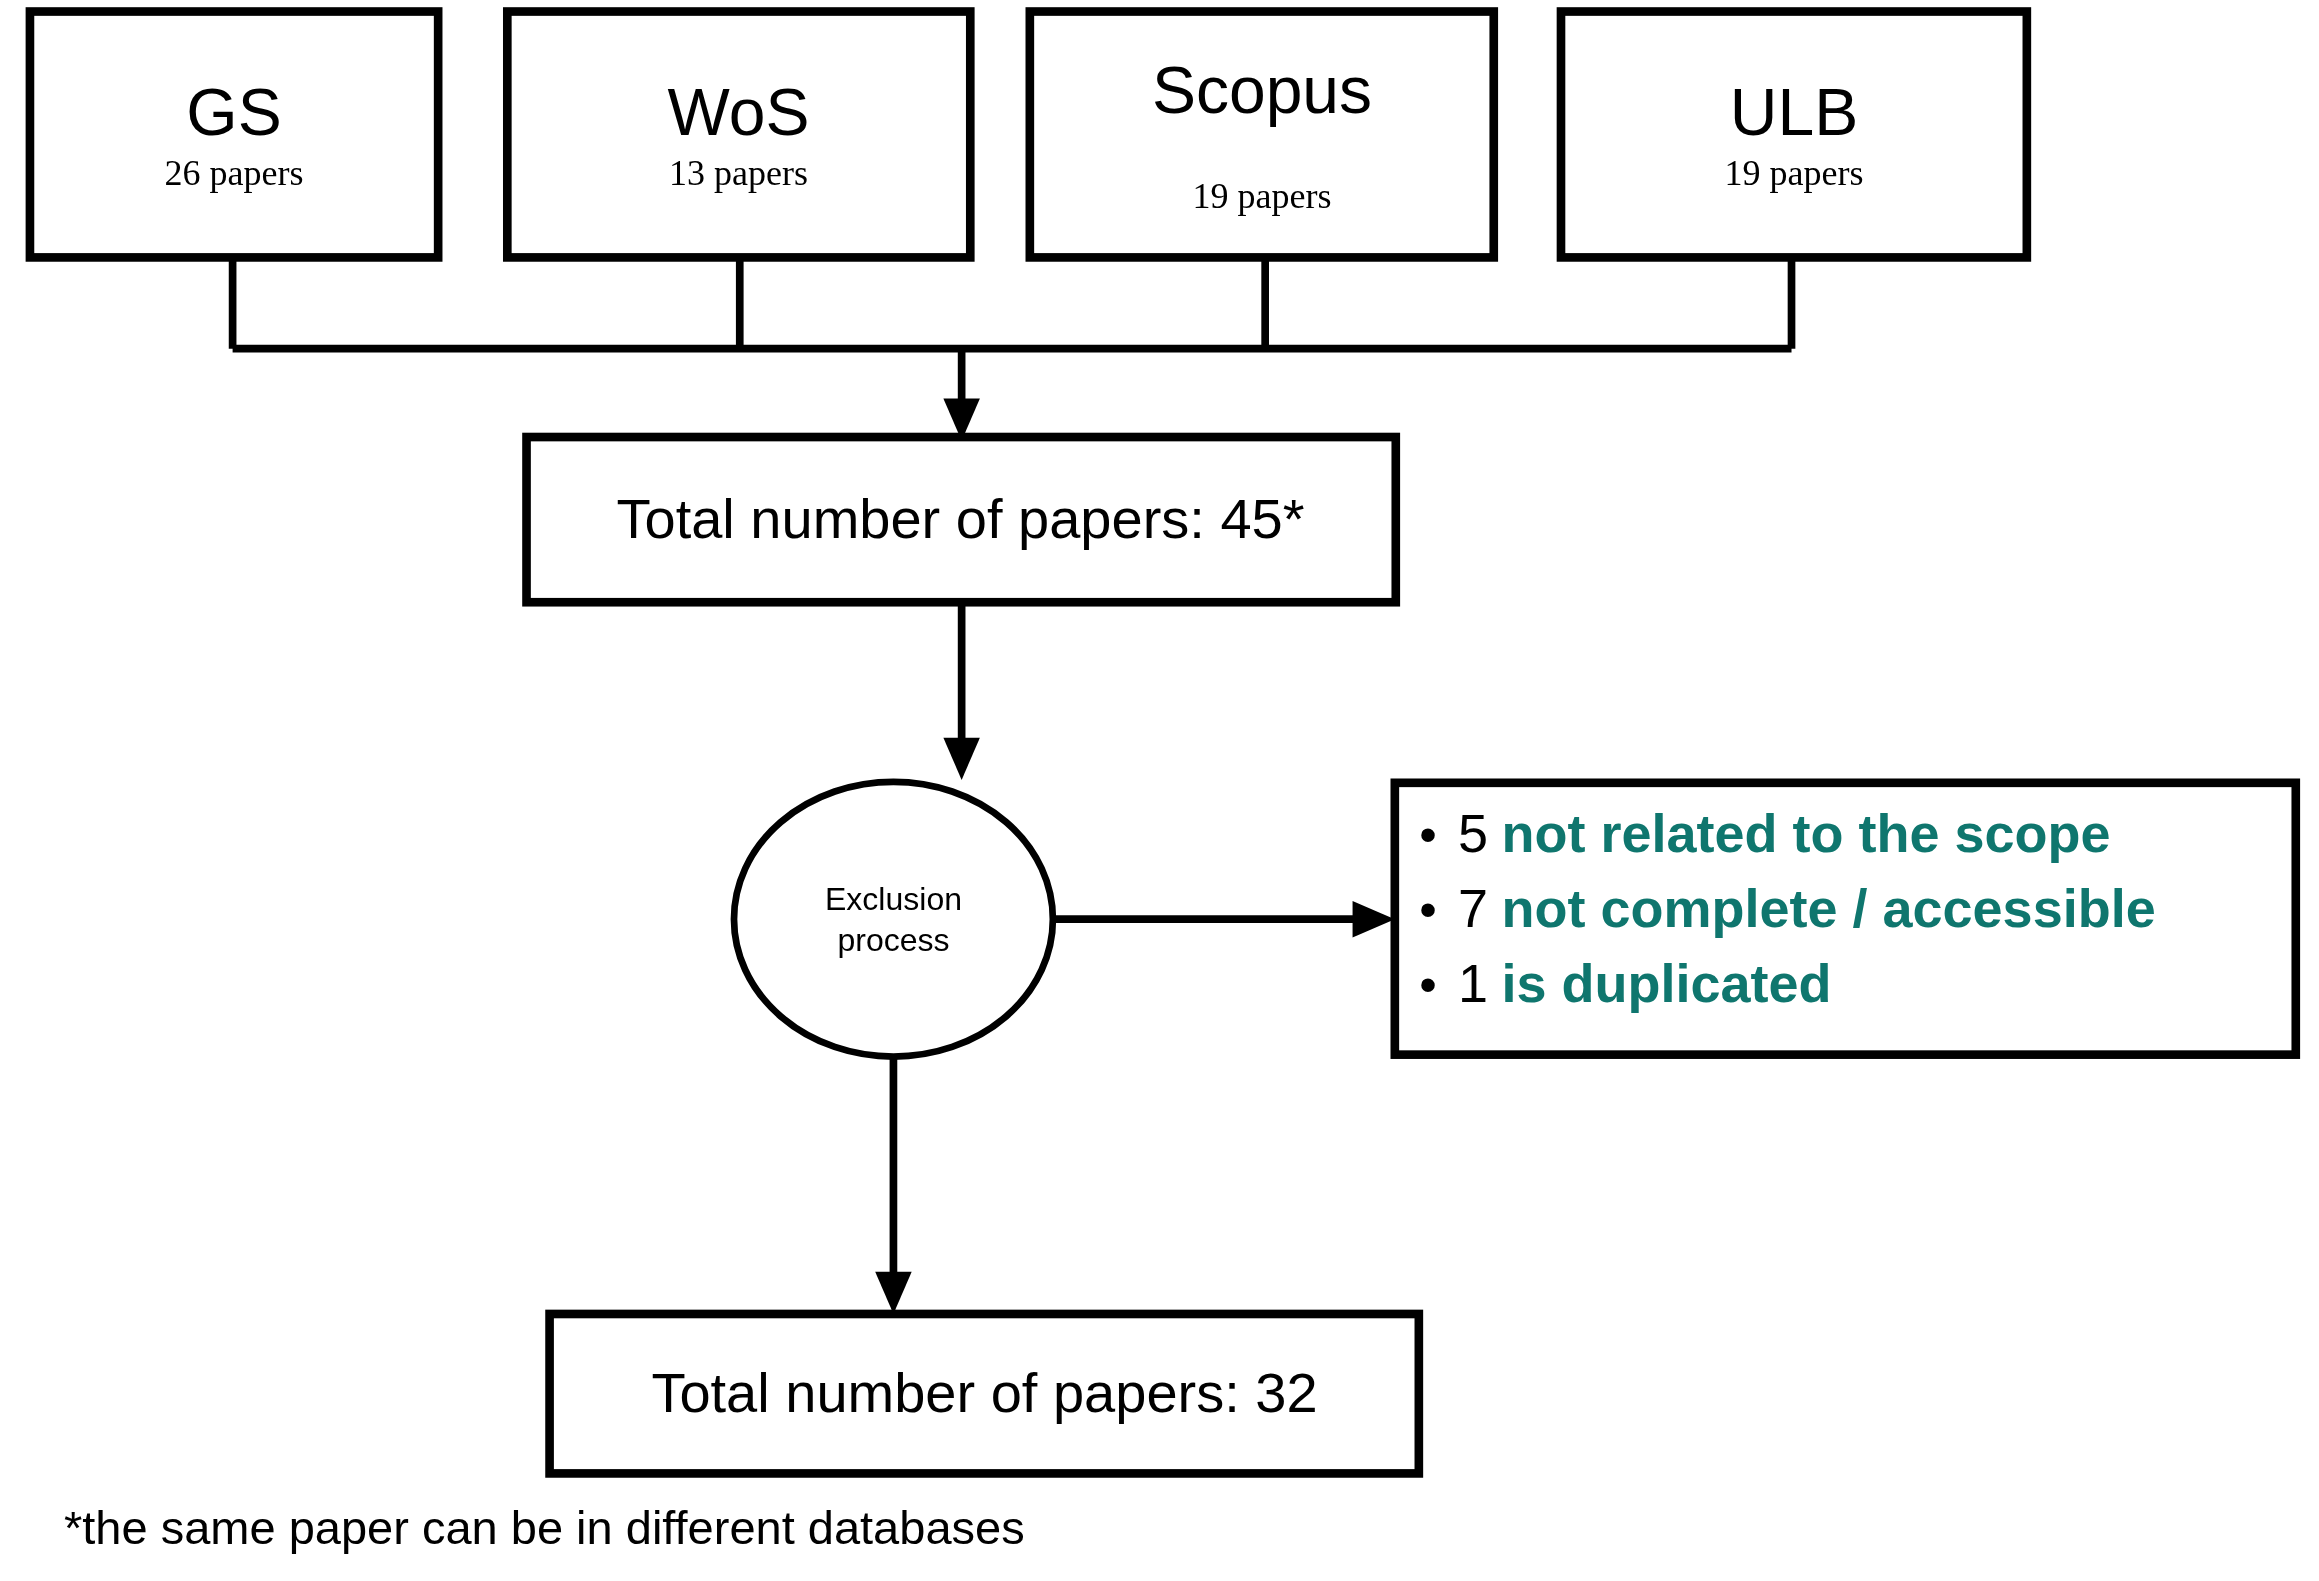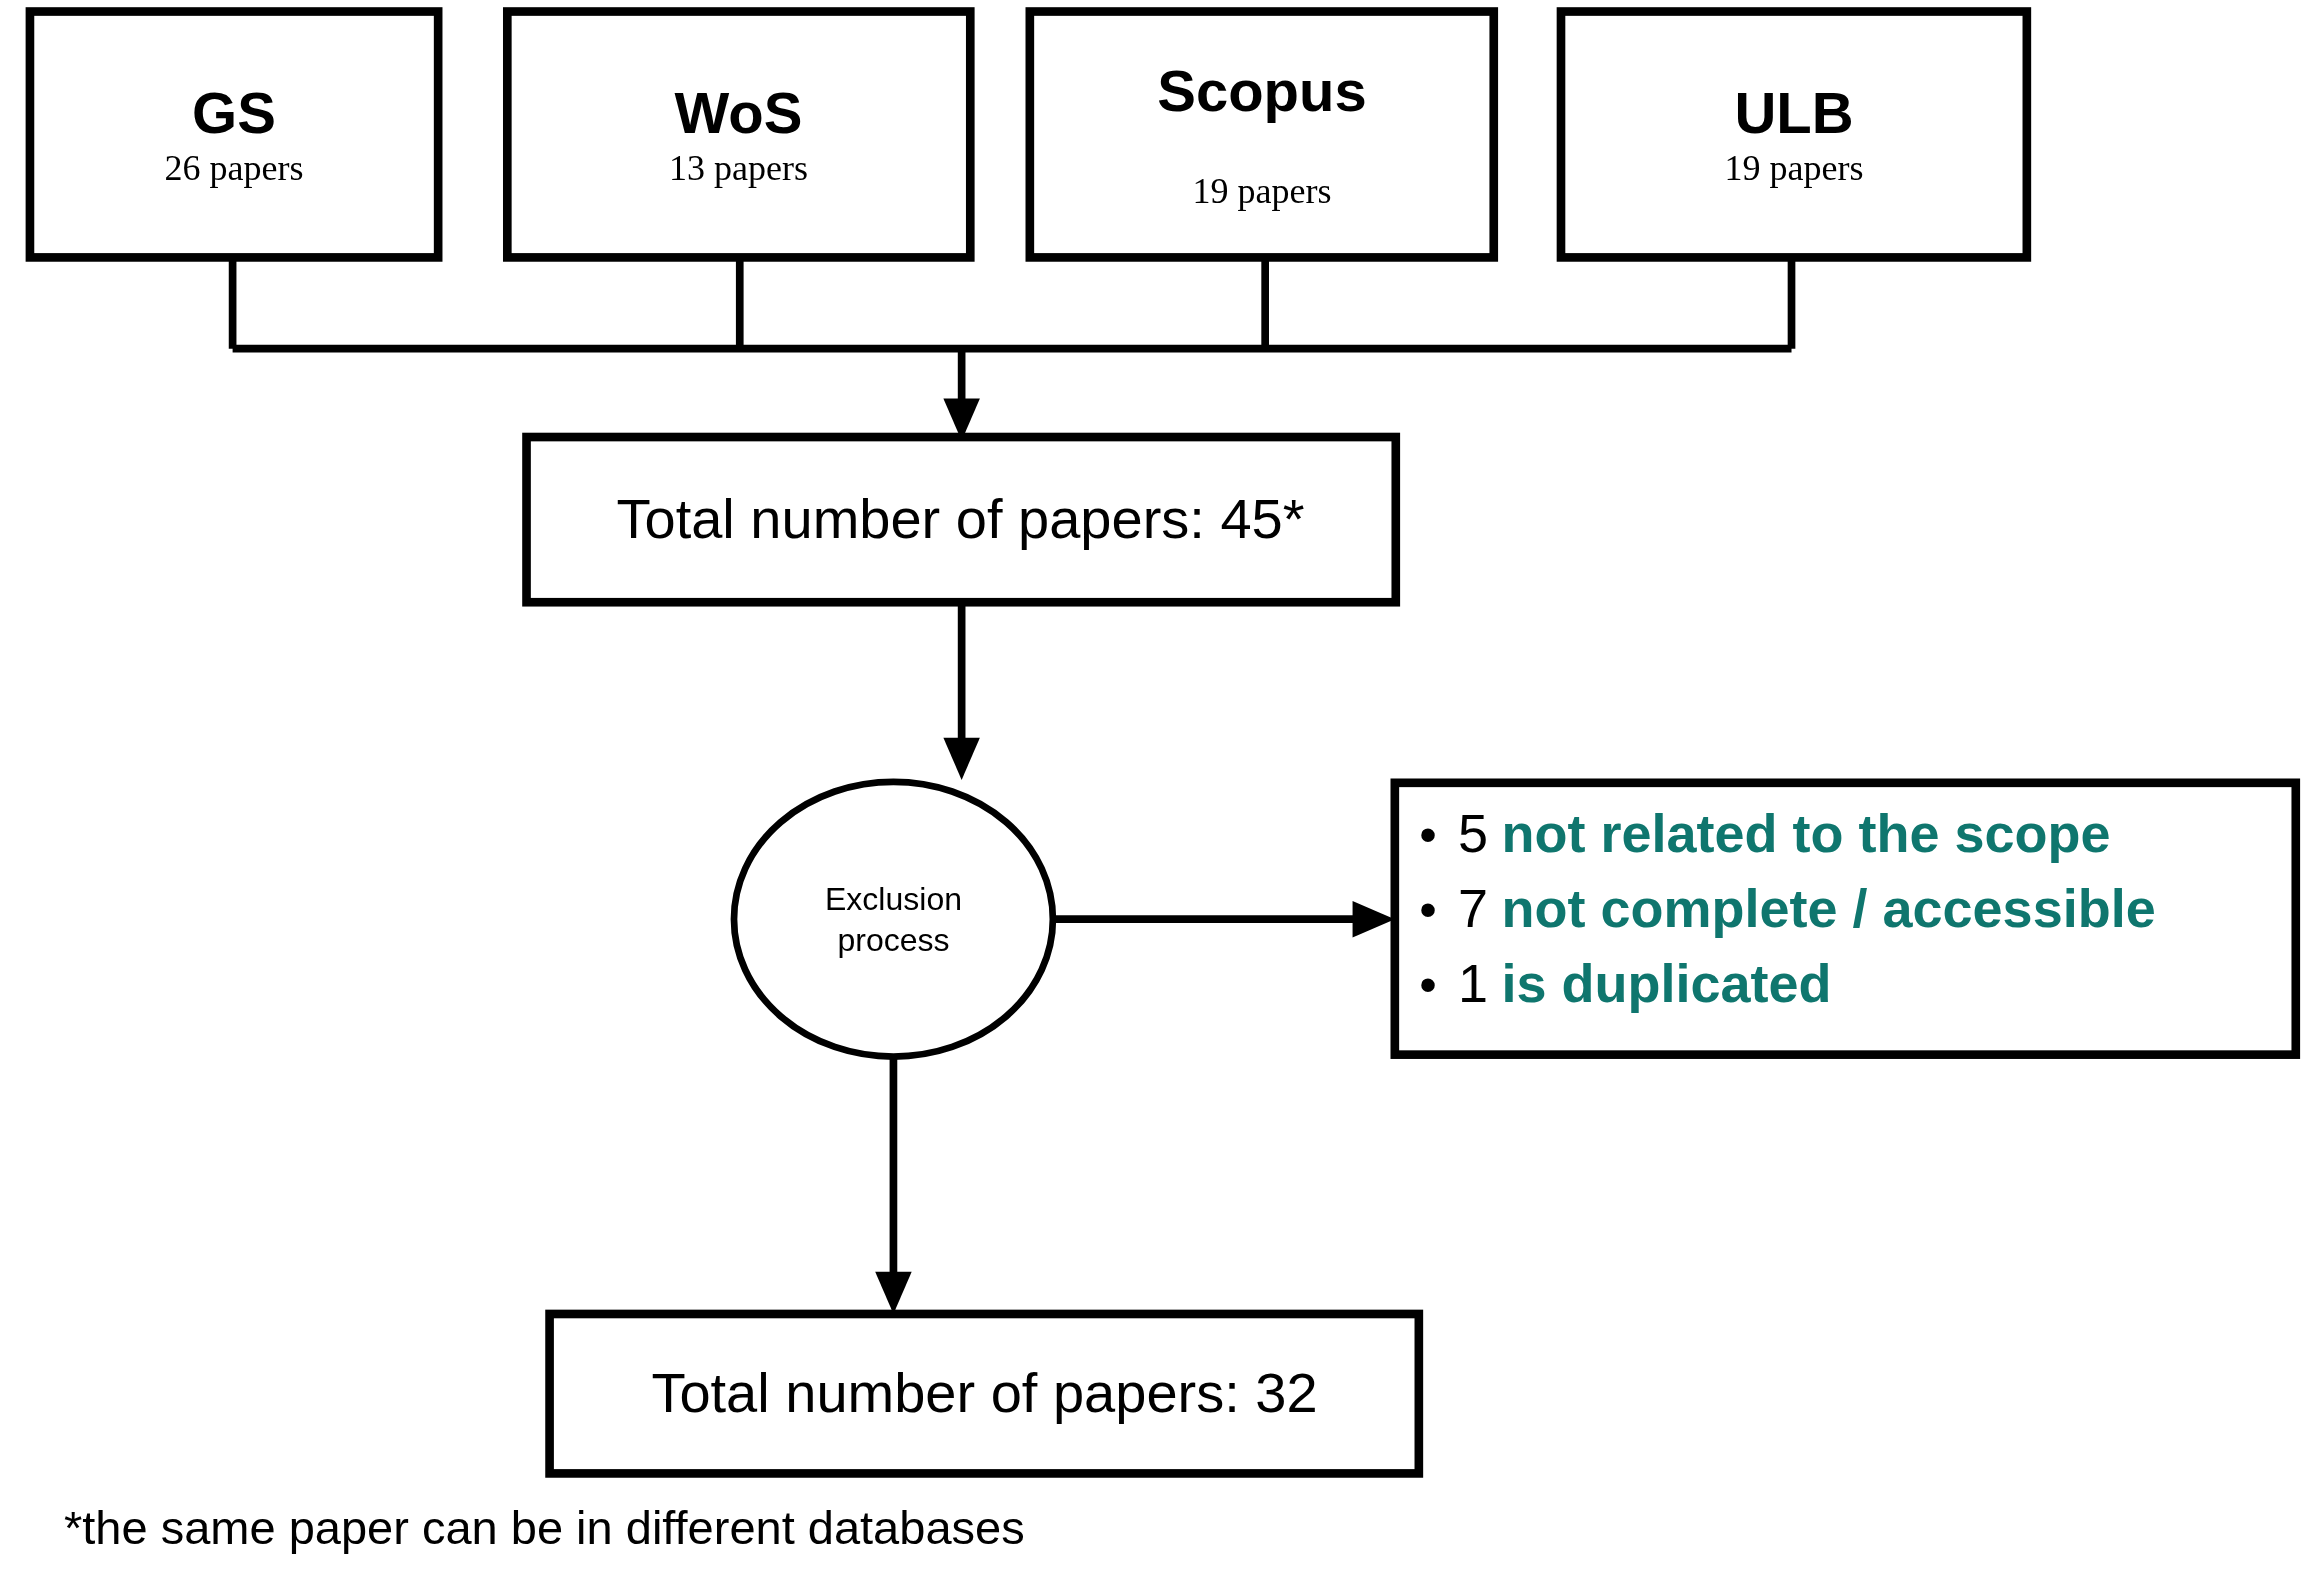--- a/index.html
+++ b/index.html
@@ -32,22 +32,22 @@
   .arrowhead { fill: #000000; }
 
   .lbl {
     position: absolute;
     color: #000000;
     line-height: 1.18;
     white-space: pre;
     text-align: center;
   }
   .src-title {
-    font-size: 58px;
-    font-weight: bold;
+    font-size: 66px;
+    font-weight: normal;
   }
   .src-count {
     font-size: 36px;
     font-weight: normal;
     font-family: Liberation Serif, serif;
   }
   .total-text {
     font-size: 56px;
     font-weight: normal;
   }

